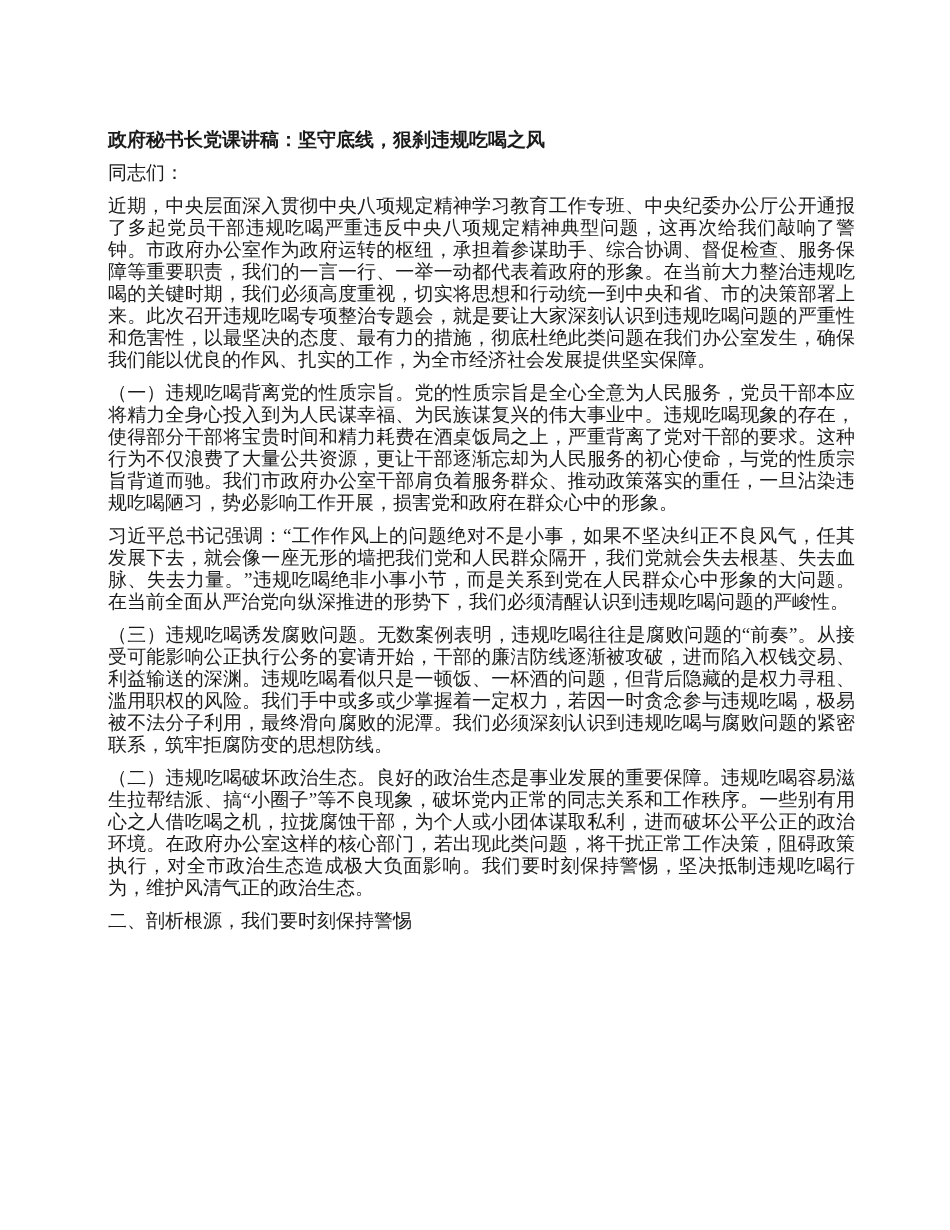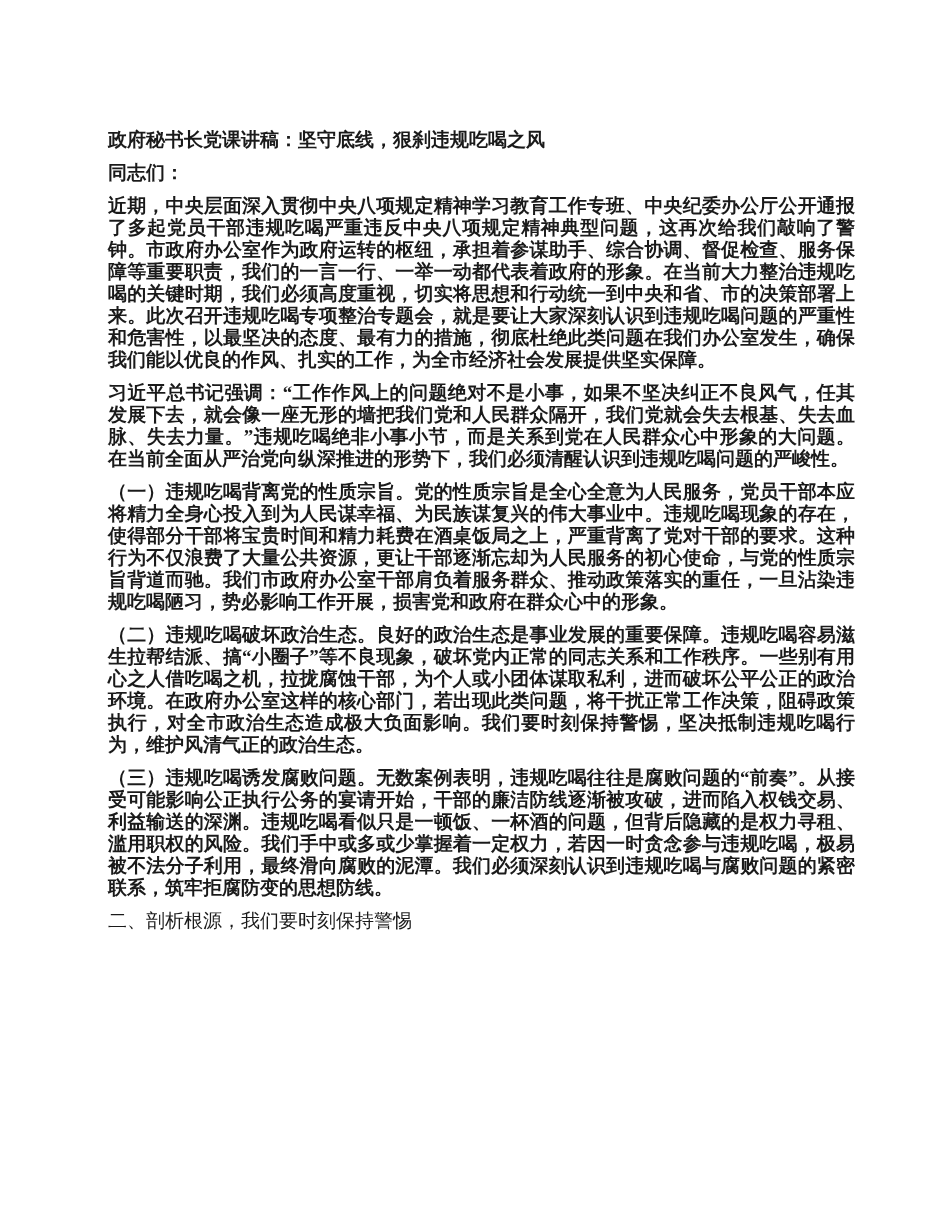--- a/index.html
+++ b/index.html
@@ -19,44 +19,43 @@
     padding: 129px 95px 60px 108px;
     font-family: "Liberation Serif", "DejaVu Serif", serif;
     font-size: 19px;
     line-height: 22px;
     color: #1a1a1a;
     text-align: justify;
     word-break: normal;
   }
   .doc p {
     margin: 11px 0;
-    font-weight: bold;
   }
   .doc p.title {
     margin-top: 0;
     font-weight: bold;
   }
   .doc p.heading {
     font-weight: normal;
   }
 </style>
 </head>
 <body>
 
 <div class="doc">
   <p class="title">政府秘书长党课讲稿：坚守底线，狠刹违规吃喝之风</p>
 
   <p>同志们：</p>
 
   <p>近期，中央层面深入贯彻中央八项规定精神学习教育工作专班、中央纪委办公厅公开通报了多起党员干部违规吃喝严重违反中央八项规定精神典型问题，这再次给我们敲响了警钟。市政府办公室作为政府运转的枢纽，承担着参谋助手、综合协调、督促检查、服务保障等重要职责，我们的一言一行、一举一动都代表着政府的形象。在当前大力整治违规吃喝的关键时期，我们必须高度重视，切实将思想和行动统一到中央和省、市的决策部署上来。此次召开违规吃喝专项整治专题会，就是要让大家深刻认识到违规吃喝问题的严重性和危害性，以最坚决的态度、最有力的措施，彻底杜绝此类问题在我们办公室发生，确保我们能以优良的作风、扎实的工作，为全市经济社会发展提供坚实保障。</p>
 
 
+  <p>（一）违规吃喝背离党的性质宗旨。党的性质宗旨是全心全意为人民服务，党员干部本应将精力全身心投入到为人民谋幸福、为民族谋复兴的伟大事业中。违规吃喝现象的存在，使得部分干部将宝贵时间和精力耗费在酒桌饭局之上，严重背离了党对干部的要求。这种行为不仅浪费了大量公共资源，更让干部逐渐忘却为人民服务的初心使命，与党的性质宗旨背道而驰。我们市政府办公室干部肩负着服务群众、推动政策落实的重任，一旦沾染违规吃喝陋习，势必影响工作开展，损害党和政府在群众心中的形象。</p>
+
   <p>习近平总书记强调：“工作作风上的问题绝对不是小事，如果不坚决纠正不良风气，任其发展下去，就会像一座无形的墙把我们党和人民群众隔开，我们党就会失去根基、失去血脉、失去力量。”违规吃喝绝非小事小节，而是关系到党在人民群众心中形象的大问题。在当前全面从严治党向纵深推进的形势下，我们必须清醒认识到违规吃喝问题的严峻性。</p>
 
-  <p>（一）违规吃喝背离党的性质宗旨。党的性质宗旨是全心全意为人民服务，党员干部本应将精力全身心投入到为人民谋幸福、为民族谋复兴的伟大事业中。违规吃喝现象的存在，使得部分干部将宝贵时间和精力耗费在酒桌饭局之上，严重背离了党对干部的要求。这种行为不仅浪费了大量公共资源，更让干部逐渐忘却为人民服务的初心使命，与党的性质宗旨背道而驰。我们市政府办公室干部肩负着服务群众、推动政策落实的重任，一旦沾染违规吃喝陋习，势必影响工作开展，损害党和政府在群众心中的形象。</p>
+  <p>（三）违规吃喝诱发腐败问题。无数案例表明，违规吃喝往往是腐败问题的“前奏”。从接受可能影响公正执行公务的宴请开始，干部的廉洁防线逐渐被攻破，进而陷入权钱交易、利益输送的深渊。违规吃喝看似只是一顿饭、一杯酒的问题，但背后隐藏的是权力寻租、滥用职权的风险。我们手中或多或少掌握着一定权力，若因一时贪念参与违规吃喝，极易被不法分子利用，最终滑向腐败的泥潭。我们必须深刻认识到违规吃喝与腐败问题的紧密联系，筑牢拒腐防变的思想防线。</p>
 
   <p>（二）违规吃喝破坏政治生态。良好的政治生态是事业发展的重要保障。违规吃喝容易滋生拉帮结派、搞“小圈子”等不良现象，破坏党内正常的同志关系和工作秩序。一些别有用心之人借吃喝之机，拉拢腐蚀干部，为个人或小团体谋取私利，进而破坏公平公正的政治环境。在政府办公室这样的核心部门，若出现此类问题，将干扰正常工作决策，阻碍政策执行，对全市政治生态造成极大负面影响。我们要时刻保持警惕，坚决抵制违规吃喝行为，维护风清气正的政治生态。</p>
-
-  <p>（三）违规吃喝诱发腐败问题。无数案例表明，违规吃喝往往是腐败问题的“前奏”。从接受可能影响公正执行公务的宴请开始，干部的廉洁防线逐渐被攻破，进而陷入权钱交易、利益输送的深渊。违规吃喝看似只是一顿饭、一杯酒的问题，但背后隐藏的是权力寻租、滥用职权的风险。我们手中或多或少掌握着一定权力，若因一时贪念参与违规吃喝，极易被不法分子利用，最终滑向腐败的泥潭。我们必须深刻认识到违规吃喝与腐败问题的紧密联系，筑牢拒腐防变的思想防线。</p>
 
 
   <p class="heading">二、剖析根源，我们要时刻保持警惕</p>
 </div>
 
 </body></html>

